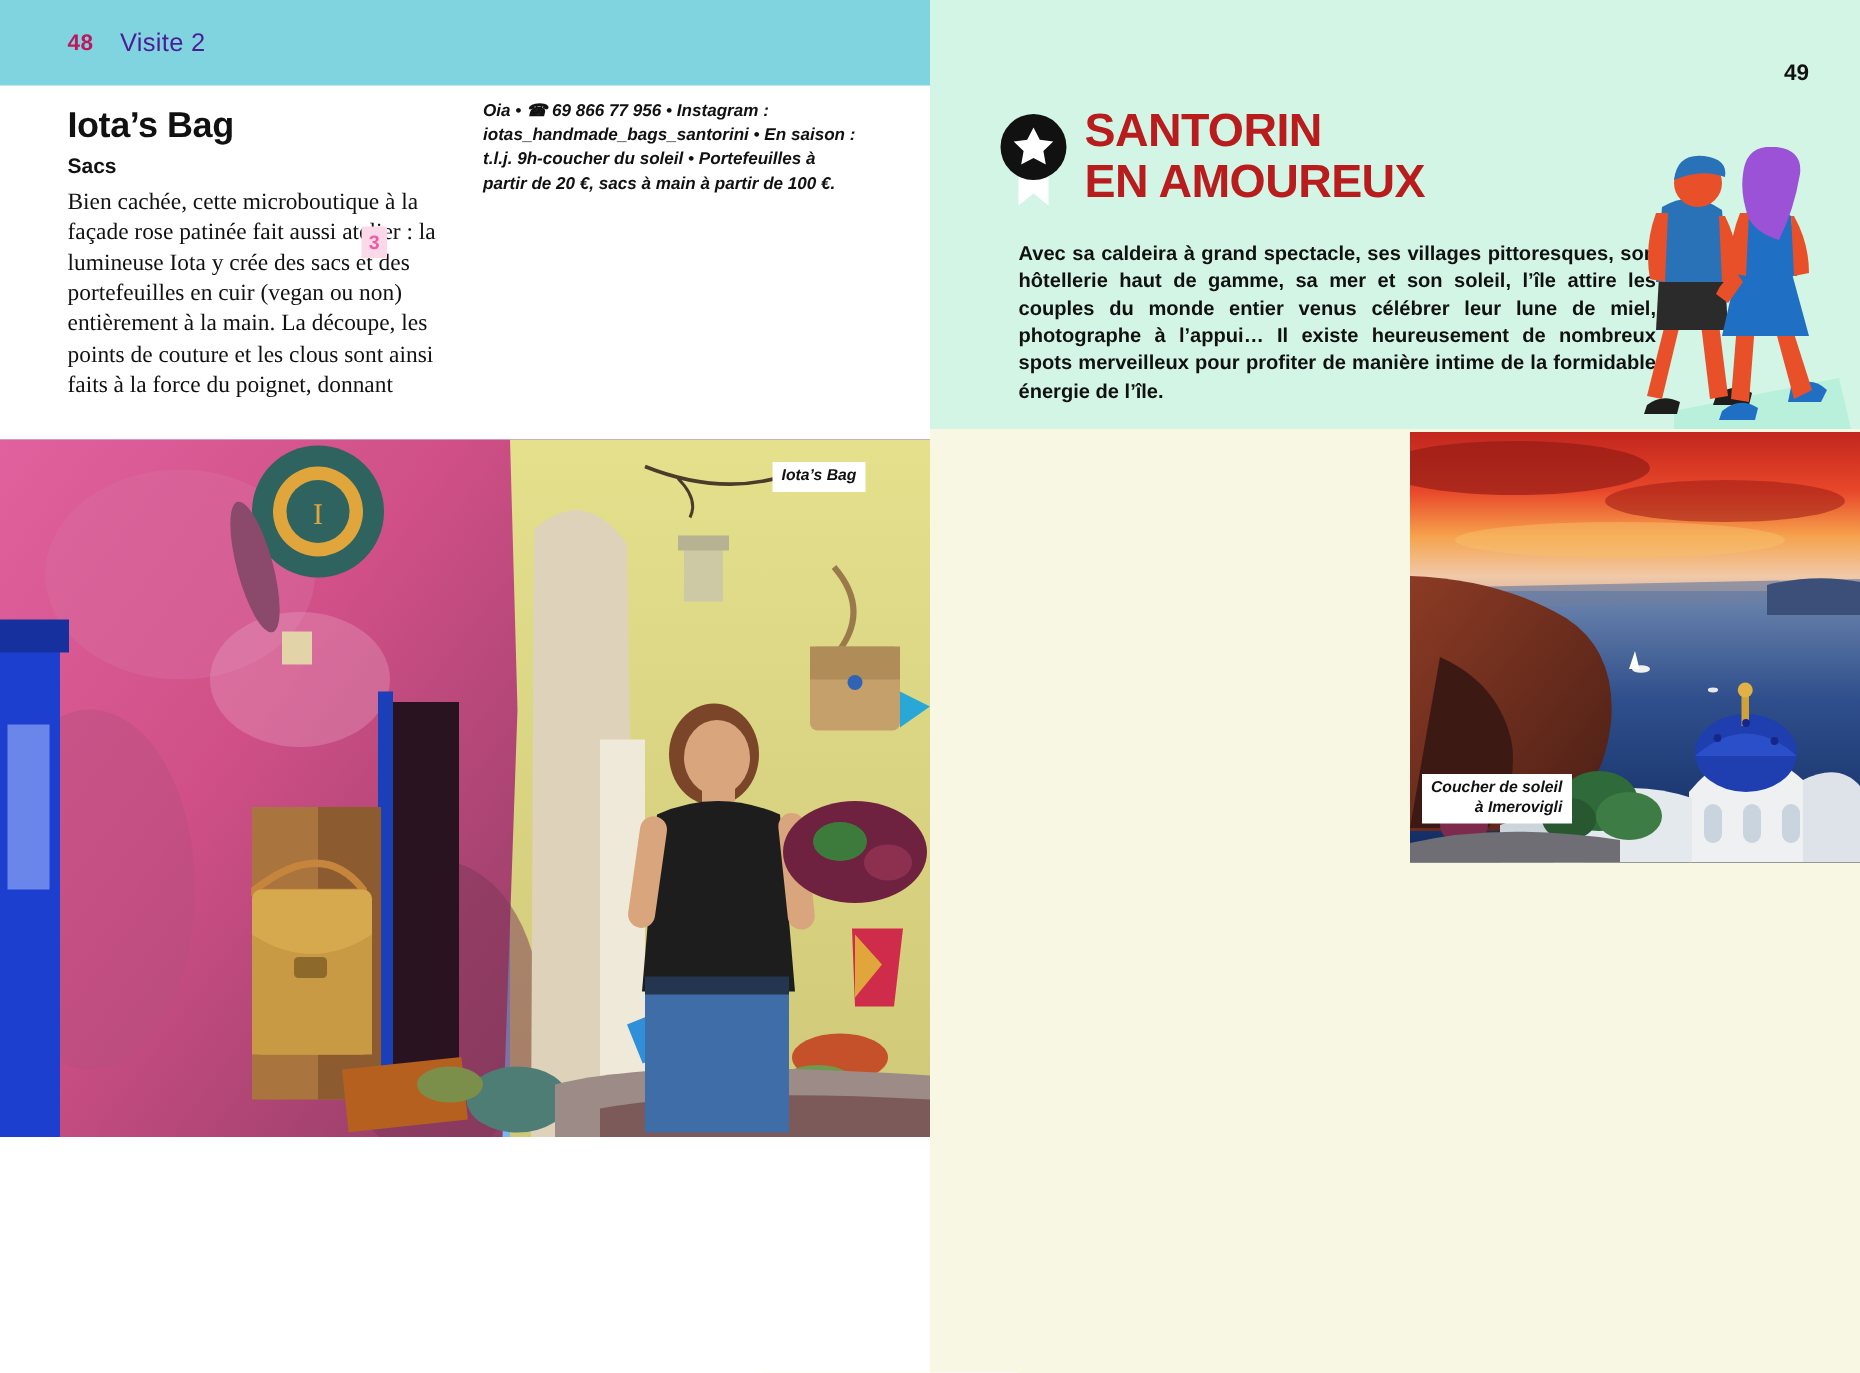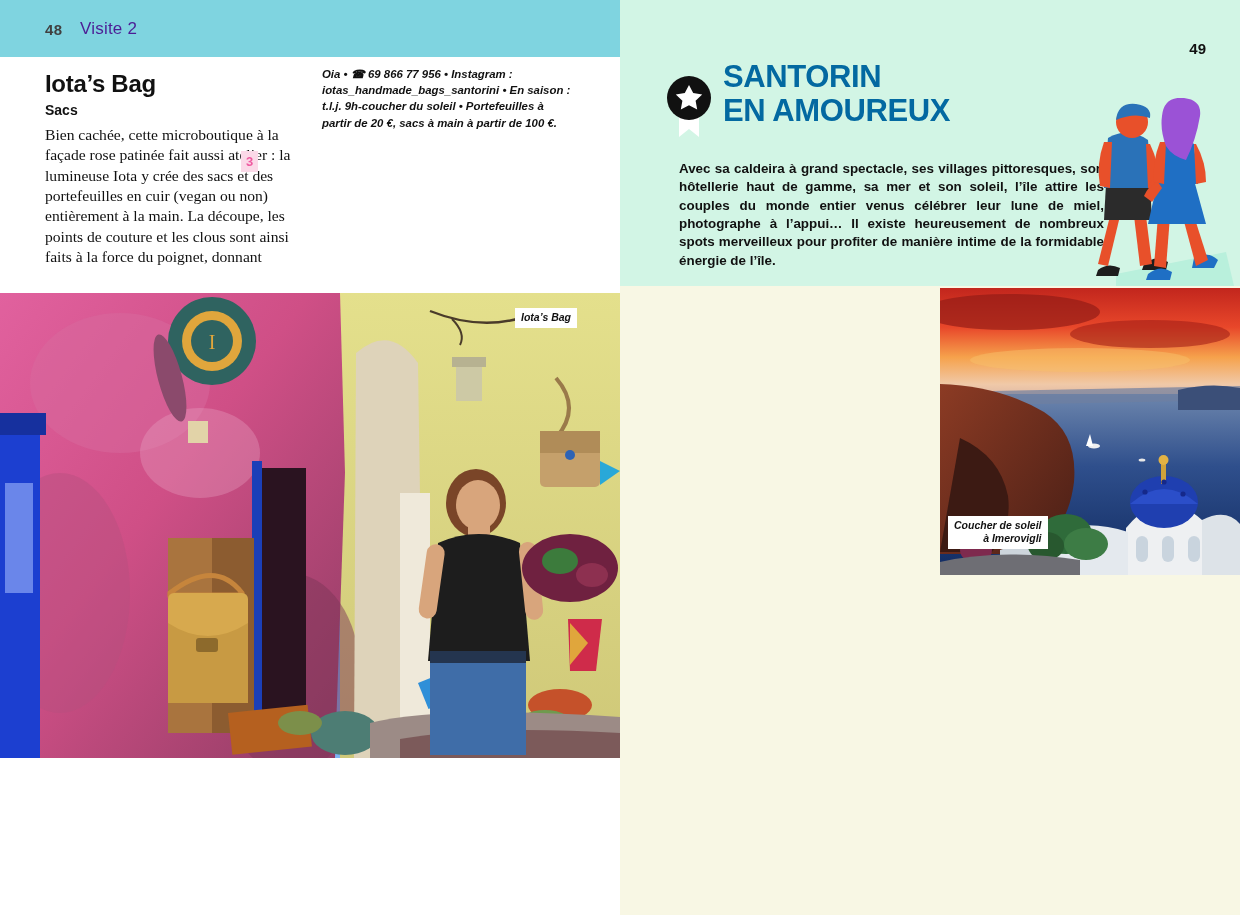--- a/index.html
+++ b/index.html
@@ -10,21 +10,21 @@
   }
   .page{position:absolute;top:0;bottom:0;}
   
   #left-page{left:0;width:620px;background:#ffffff;}
   #left-header{
     position:absolute;left:0;top:0;width:620px;height:57px;
     background:#7fd4e0;
   }
   #left-header .folio{
     position:absolute;left:45px;top:29px;transform:translateY(-50%);
-    font-weight:bold;font-size:15px;color:#404040;letter-spacing:.3px;
+    font-weight:bold;font-size:15px;color:#be185d;letter-spacing:.3px;
   }
   #left-header .section{
     position:absolute;left:80px;top:29px;transform:translateY(-50%);
     font-size:17px;color:#4c1d95;font-weight:300;letter-spacing:.2px;
   }
   #left-body{position:absolute;left:0;top:57px;width:620px;height:236px;}
   .lcol{position:absolute;top:0;}
   #lcol1{left:45px;width:247px;}
   #lcol2{left:322px;width:250px;}
   h2.shop-title{
@@ -64,23 +64,23 @@
   #right-hero{
     position:absolute;left:0;top:0;width:620px;height:286px;
     background:#d2f5e5;overflow:hidden;
   }
   #right-hero .folio{
     position:absolute;right:34px;top:40px;
     font-weight:bold;font-size:15px;color:#111;
   }
   #badge-icon{position:absolute;left:45px;top:76px;width:48px;height:62px;}
   h1.hero-title{
-    position:absolute;left:103px;top:60px;margin:0;
+    position:absolute;left:103px;top:70px;margin:0;
     font-size:31px;font-weight:bold;letter-spacing:-.4px;
-    line-height:1.10;color:#0369a1;text-transform:uppercase;
+    line-height:1.10;color:#b91c1c;text-transform:uppercase;
   }
   p.hero-intro{
     position:absolute;left:45px;top:146px;width:425px;margin:14px;
     font-size:13.4px;line-height:1.37;font-weight:bold;color:#111;
     text-align:justify;
   }
   #couple{position:absolute;right:6px;top:98px;width:152px;height:188px;}
   #right-photo{
     position:absolute;left:320px;top:288px;width:300px;height:287px;
     overflow:hidden;background:#404040;text-align:right;

